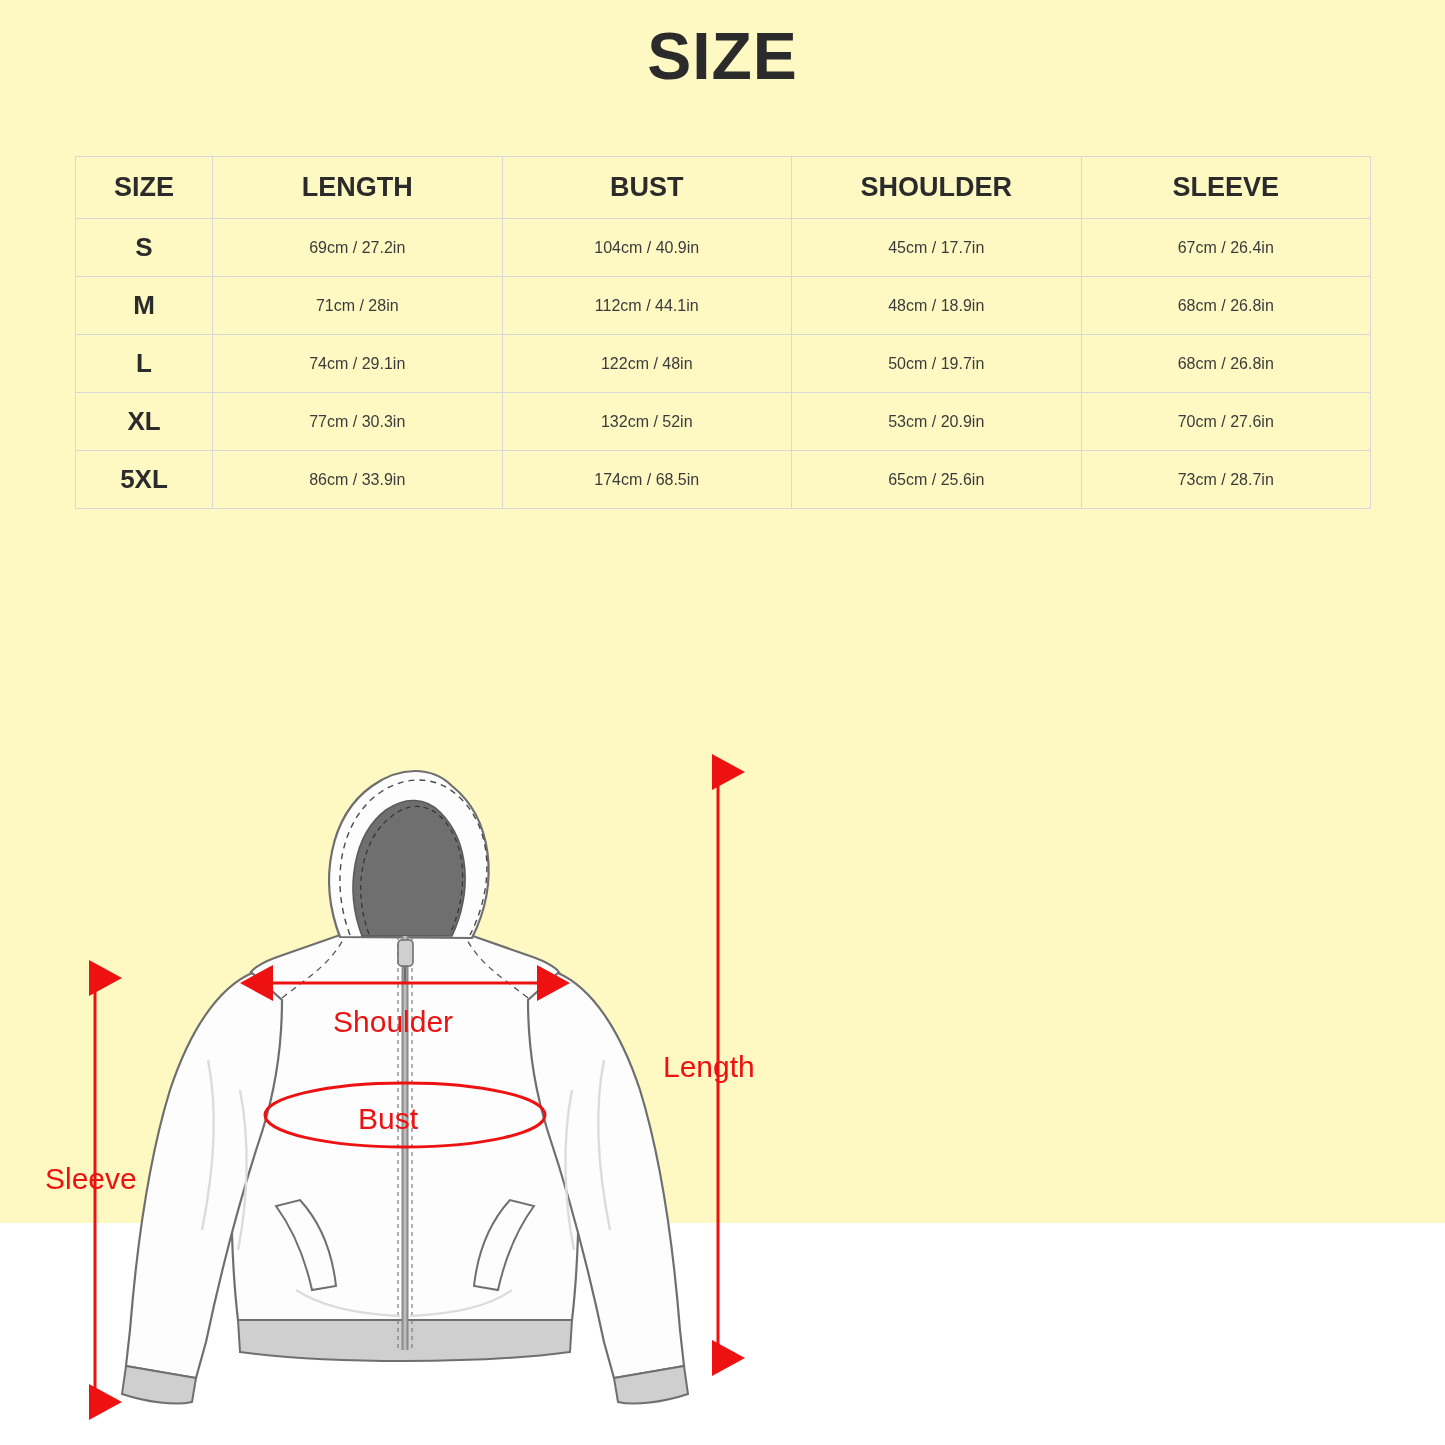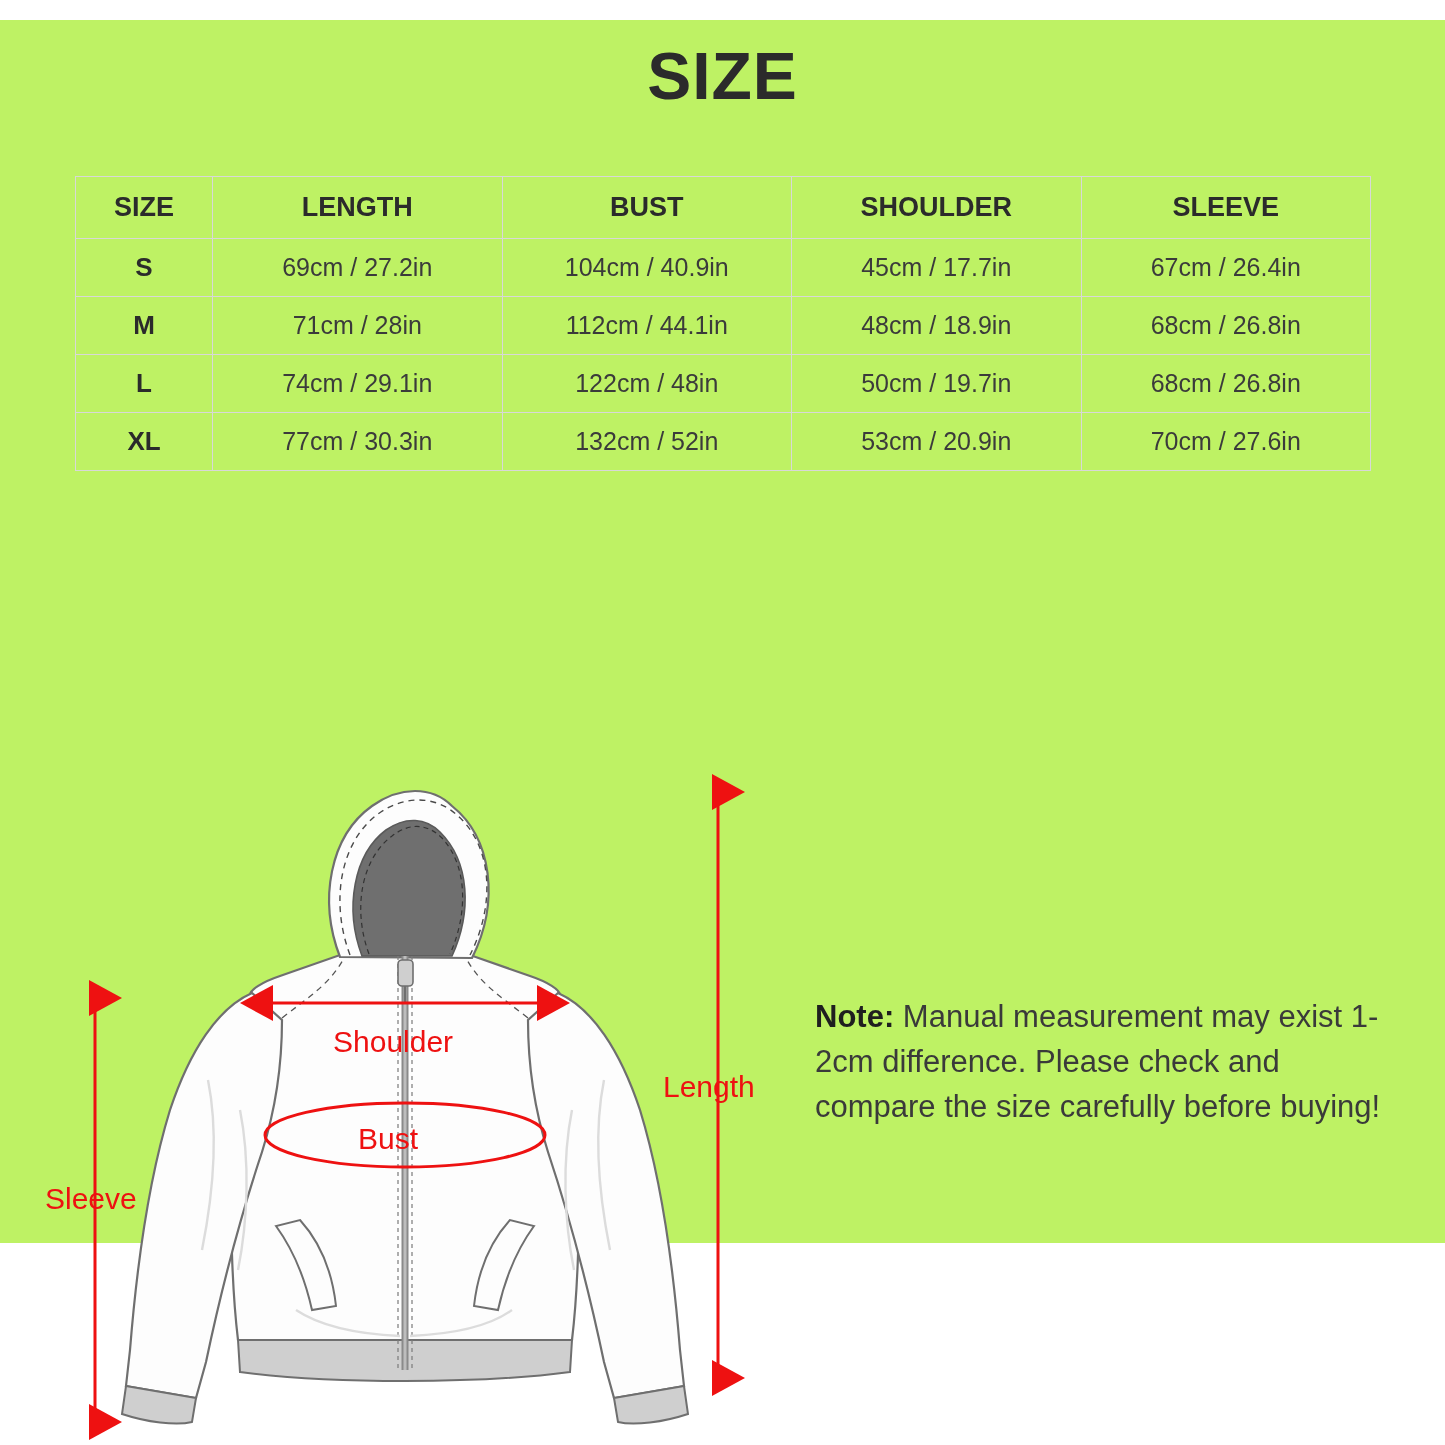--- a/index.html
+++ b/index.html
@@ -6,22 +6,21 @@
   html, body {
     margin: 0; padding: 0;
     width: 1445px; height: 1445px;
     background: #ffffff;
     font-family: "Liberation Sans", sans-serif;
     overflow: hidden;
   }
   .page {
     position: relative;
     width: 1445px; height: 1223px;
-    background: #bef264;
-    margin-top: 20px;
+    background: #fef9c3;
   }
 
   
   .title {
     position: absolute;
     top: 18px; left: 0; width: 100%;
     text-align: center;
     font-size: 66px;
     font-weight: bold;
     color: #2b2b2b;
@@ -46,21 +45,21 @@
     height: 58px;
     padding: 0 4px;
   }
   table.size-table th {
     font-size: 27px;
     font-weight: bold;
     color: #2b2b2b;
     height: 62px;
   }
   table.size-table td {
-    font-size: 25px;
+    font-size: 16px;
     font-weight: normal;
   }
   table.size-table td.sz {
     font-weight: bold;
     font-size: 26px;
     color: #2b2b2b;
   }
   col.c-size { width: 137px; }
   col.c-rest { width: auto; }
 
@@ -136,20 +135,27 @@
           <td>122cm / 48in</td>
           <td>50cm / 19.7in</td>
           <td>68cm / 26.8in</td>
         </tr>
         <tr>
           <td class="sz">XL</td>
           <td>77cm / 30.3in</td>
           <td>132cm / 52in</td>
           <td>53cm / 20.9in</td>
           <td>70cm / 27.6in</td>
+        </tr>
+        <tr>
+          <td class="sz">5XL</td>
+          <td>86cm / 33.9in</td>
+          <td>174cm / 68.5in</td>
+          <td>65cm / 25.6in</td>
+          <td>73cm / 28.7in</td>
         </tr>
       </tbody>
     </table>
   </div>
 
   <div class="diagram">
     <svg viewBox="0 0 820 700" width="820" height="700">
       <defs>
         <marker id="arrUp" markerWidth="12" markerHeight="12" refX="6" refY="9" orient="auto">
           <path d="M6 0 L12 11 L0 11 Z" fill="#ee1111"></path>
@@ -233,17 +239,14 @@
       <line x1="95" y1="248" x2="95" y2="672" stroke="#ee1111" stroke-width="3" marker-start="url(#arrUp)" marker-end="url(#arrDown)"></line>
     </svg>
 
     
     <div class="red-label" style="left:333px; top:275px;">Shoulder</div>
     <div class="red-label" style="left:358px; top:372px;">Bust</div>
     <div class="red-label" style="left:663px; top:320px;">Length</div>
     <div class="red-label" style="left:45px; top:432px;">Sleeve</div>
   </div>
 
-  <div class="note">
-    <b>Note:</b><span> Manual measurement may exist 1-2cm difference. Please check and compare the size carefully before buying!</span>
-  </div>
 
 </div>
 
 </body></html>

